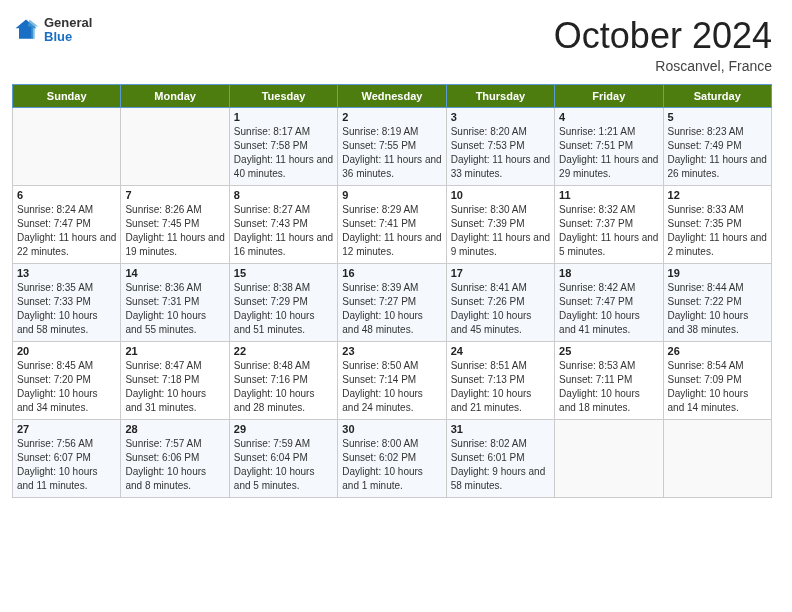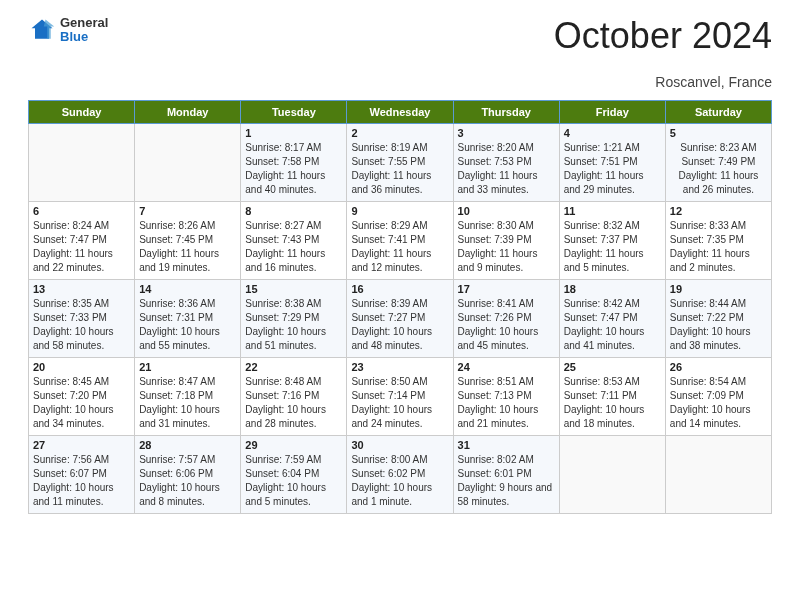--- a/index.html
+++ b/index.html
@@ -7,21 +7,21 @@
       font-family: Arial, sans-serif;
       background: #fff;
       width: 792px;
       height: 612px;
       overflow: hidden;
     }
     .page {
       width: 792px;
       height: 612px;
       background: #fff;
-      padding: 16px 20px 10px 28px;
+      padding: 16px 20px 10px 12px;
     }
     .header {
       display: flex;
       justify-content: space-between;
       align-items: flex-start;
       margin-bottom: 10px;
     }
     .logo {
       display: flex;
       align-items: center;
@@ -45,21 +45,21 @@
     }
     .month-title {
       font-size: 36px;
       font-weight: 300;
       color: #222;
       line-height: 1.1;
     }
     .location {
       font-size: 14px;
       color: #444;
-      margin-top: 18px;
+      margin-top: 2px;
     }
     table {
       width: 100%;
       border-collapse: collapse;
       table-layout: fixed;
     }
     thead tr th {
       background-color: #4d7c0f;
       color: #fff;
       font-size: 11px;
@@ -155,21 +155,21 @@
 Daylight: 11 hours and 33 minutes.</div>
           </td>
           <td>
             <span class="day-number">4</span>
             <div class="cell-content" style="white-space: pre-line;">Sunrise: 1:21 AM
 Sunset: 7:51 PM
 Daylight: 11 hours and 29 minutes.</div>
           </td>
           <td>
             <span class="day-number">5</span>
-            <div class="cell-content" style="white-space: pre-line; text-align: center;">Sunrise: 8:23 AM
+            <div class="cell-content" style="white-space: pre-line;">Sunrise: 8:23 AM
 Sunset: 7:49 PM
 Daylight: 11 hours and 26 minutes.</div>
           </td>
         </tr>
         <tr>
           <td>
             <span class="day-number">6</span>
             <div class="cell-content" style="white-space: pre-line;">Sunrise: 8:24 AM
 Sunset: 7:47 PM
 Daylight: 11 hours and 22 minutes.</div>

